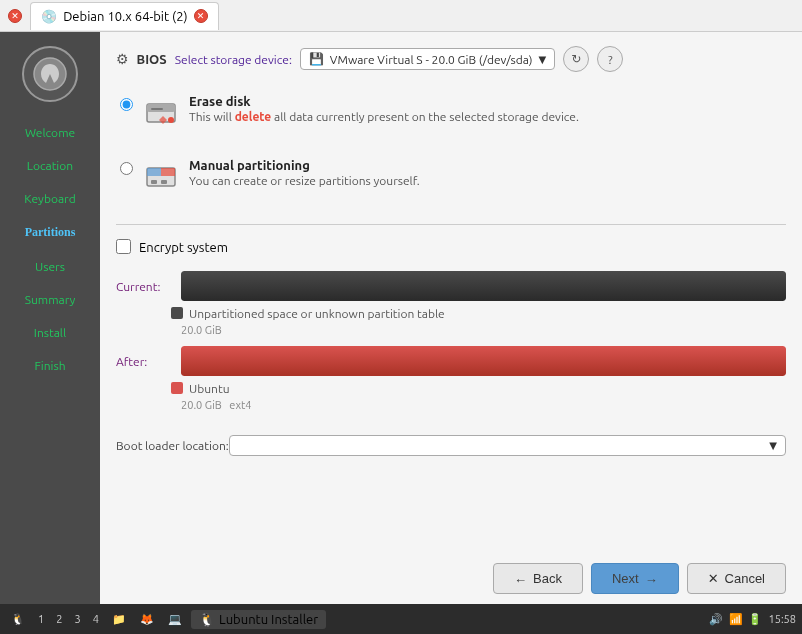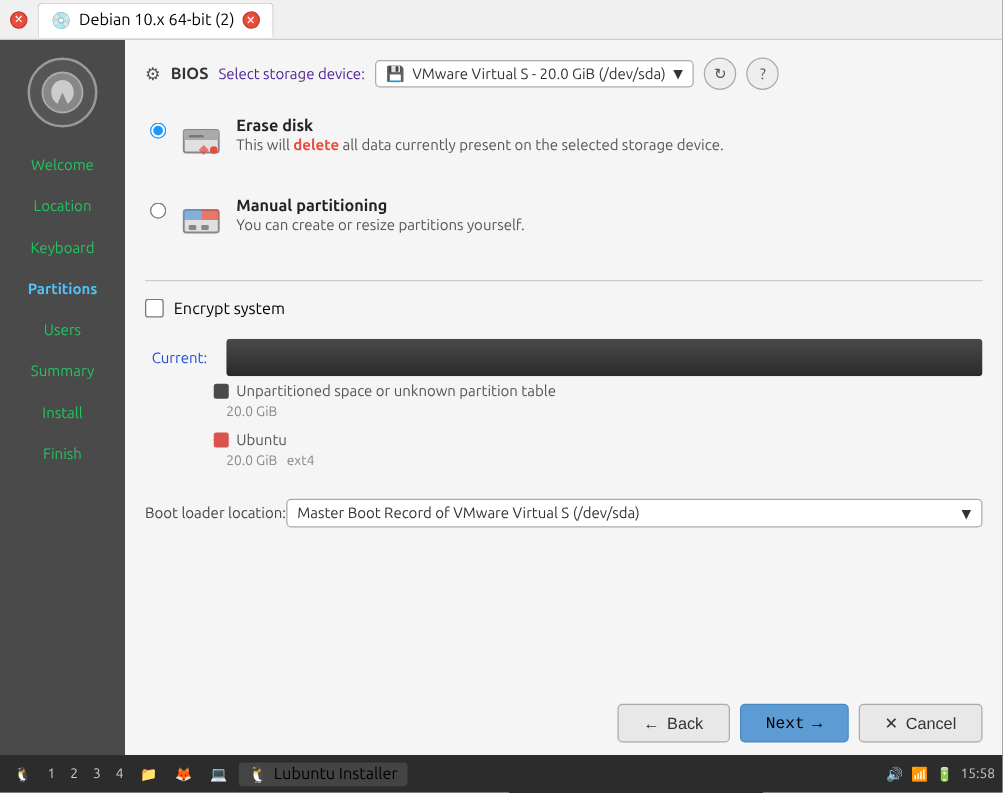--- a/index.html
+++ b/index.html
@@ -93,20 +93,21 @@
     .sidebar-item {
       padding: 10px 6px;
       text-align: center;
       color: #22c55e;
       font-size: 12px;
       cursor: pointer;
     }
     .sidebar-item.active {
       color: #4fc3f7;
       font-weight: bold;
+      font-family: Liberation Serif, serif;
     }
 
     
     .content {
       flex: 1;
       background: #f5f5f5;
       display: flex;
       flex-direction: column;
       padding: 14px 16px 10px 16px;
       overflow-y: auto;
@@ -213,23 +214,23 @@
       margin-bottom: 10px;
     }
     .disk-row {
       display: flex;
       align-items: center;
       gap: 10px;
       margin-bottom: 6px;
     }
     .disk-label {
       width: 55px;
-      text-align: center;
-      font-size: 12px;
-      color: #1d4ed8;
+      text-align: left;
+      font-size: 12px;
+      color: #701a75;
       flex-shrink: 0;
     }
     .disk-bar-container {
       flex: 1;
       height: 30px;
       border-radius: 3px;
       overflow: hidden;
     }
     .disk-bar-current {
       height: 100%;
@@ -313,23 +314,22 @@
       cursor: pointer;
       border: 1px solid #aaa;
       background: #e8e8e8;
       color: #333;
       display: flex;
       align-items: center;
       gap: 6px;
     }
     .btn.primary {
       background: #5c9bd4;
-      color: #000000;
+      color: #404040;
       border-color: #4a88c0;
-      font-family: Liberation Mono, monospace;
     }
     .btn.danger {
       background: #e8e8e8;
       color: #333;
     }
 
     
     .taskbar {
       height: 30px;
       background: #2c2c2c;
@@ -490,35 +490,40 @@
         <div class="disk-bar-container">
           <div class="disk-bar-current"></div>
         </div>
       </div>
       <div class="legend-row">
         <div class="legend-dot dark"></div>
         <span class="legend-text">Unpartitioned space or unknown partition table</span>
       </div>
       <div class="legend-sub">20.0 GiB</div>
 
+      <div class="disk-row">
+        <span class="disk-label">After:</span>
+        <div class="disk-bar-container">
+          <div class="disk-bar-after"></div>
+        </div>
+      </div>
       <div class="legend-row">
         <div class="legend-dot red"></div>
         <span class="legend-text">Ubuntu</span>
       </div>
       <div class="legend-sub">
         <span>20.0 GiB</span>
         &nbsp;
         <span>ext4</span>
       </div>
     </div>
 
     <div class="bootloader-row">
       <span class="bootloader-label">Boot loader location:</span>
       <div class="bootloader-select">
-        <span>Master Boot Record of VMware Virtual S (/dev/sda)</span>
         <span class="chevron">▼</span>
       </div>
     </div>
 
     <div class="button-row">
       <button class="btn">
         <span>←</span>
         <span>Back</span>
       </button>
       <button class="btn primary">

